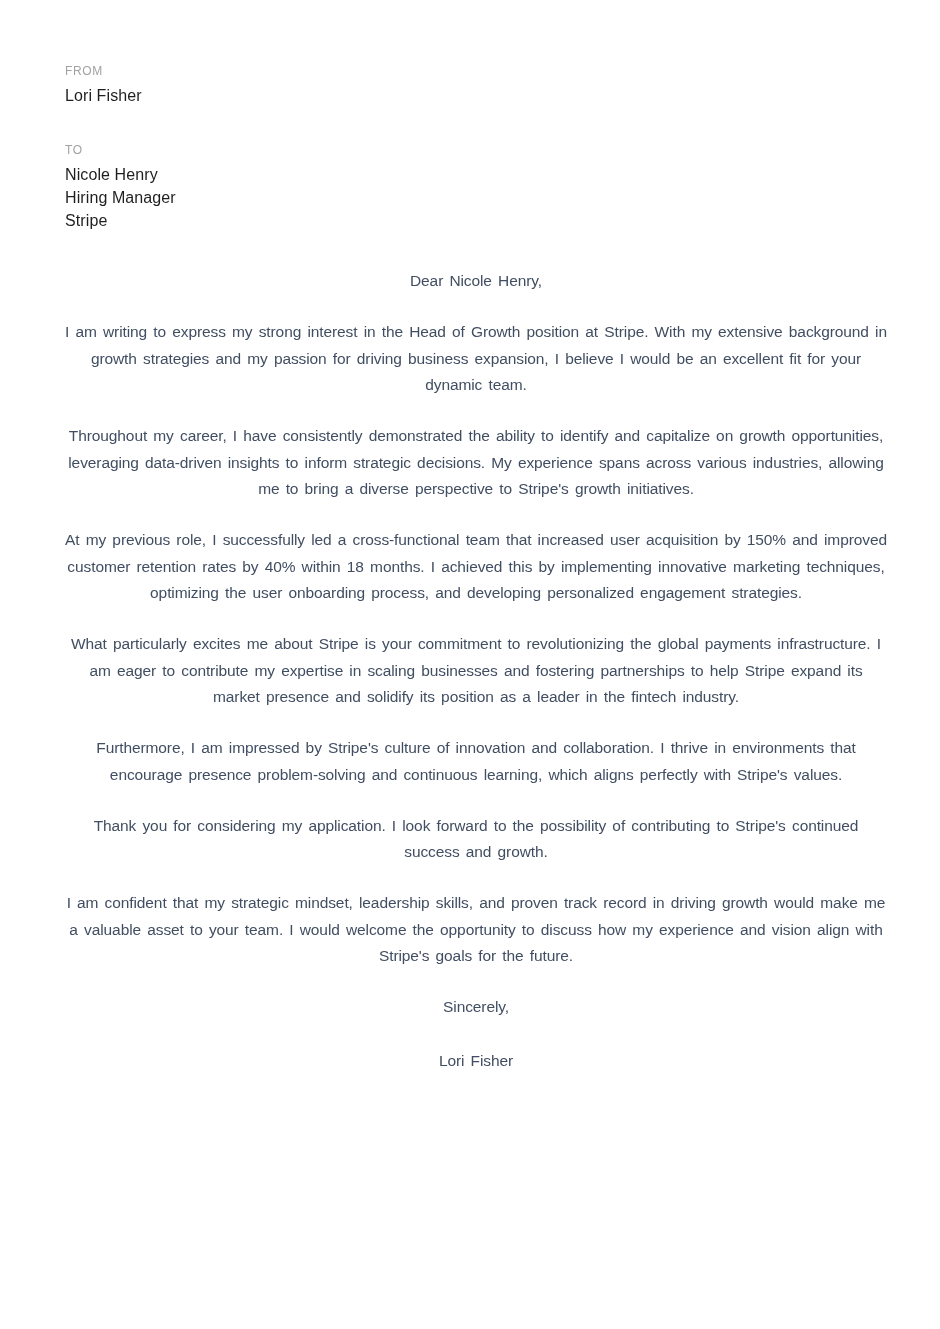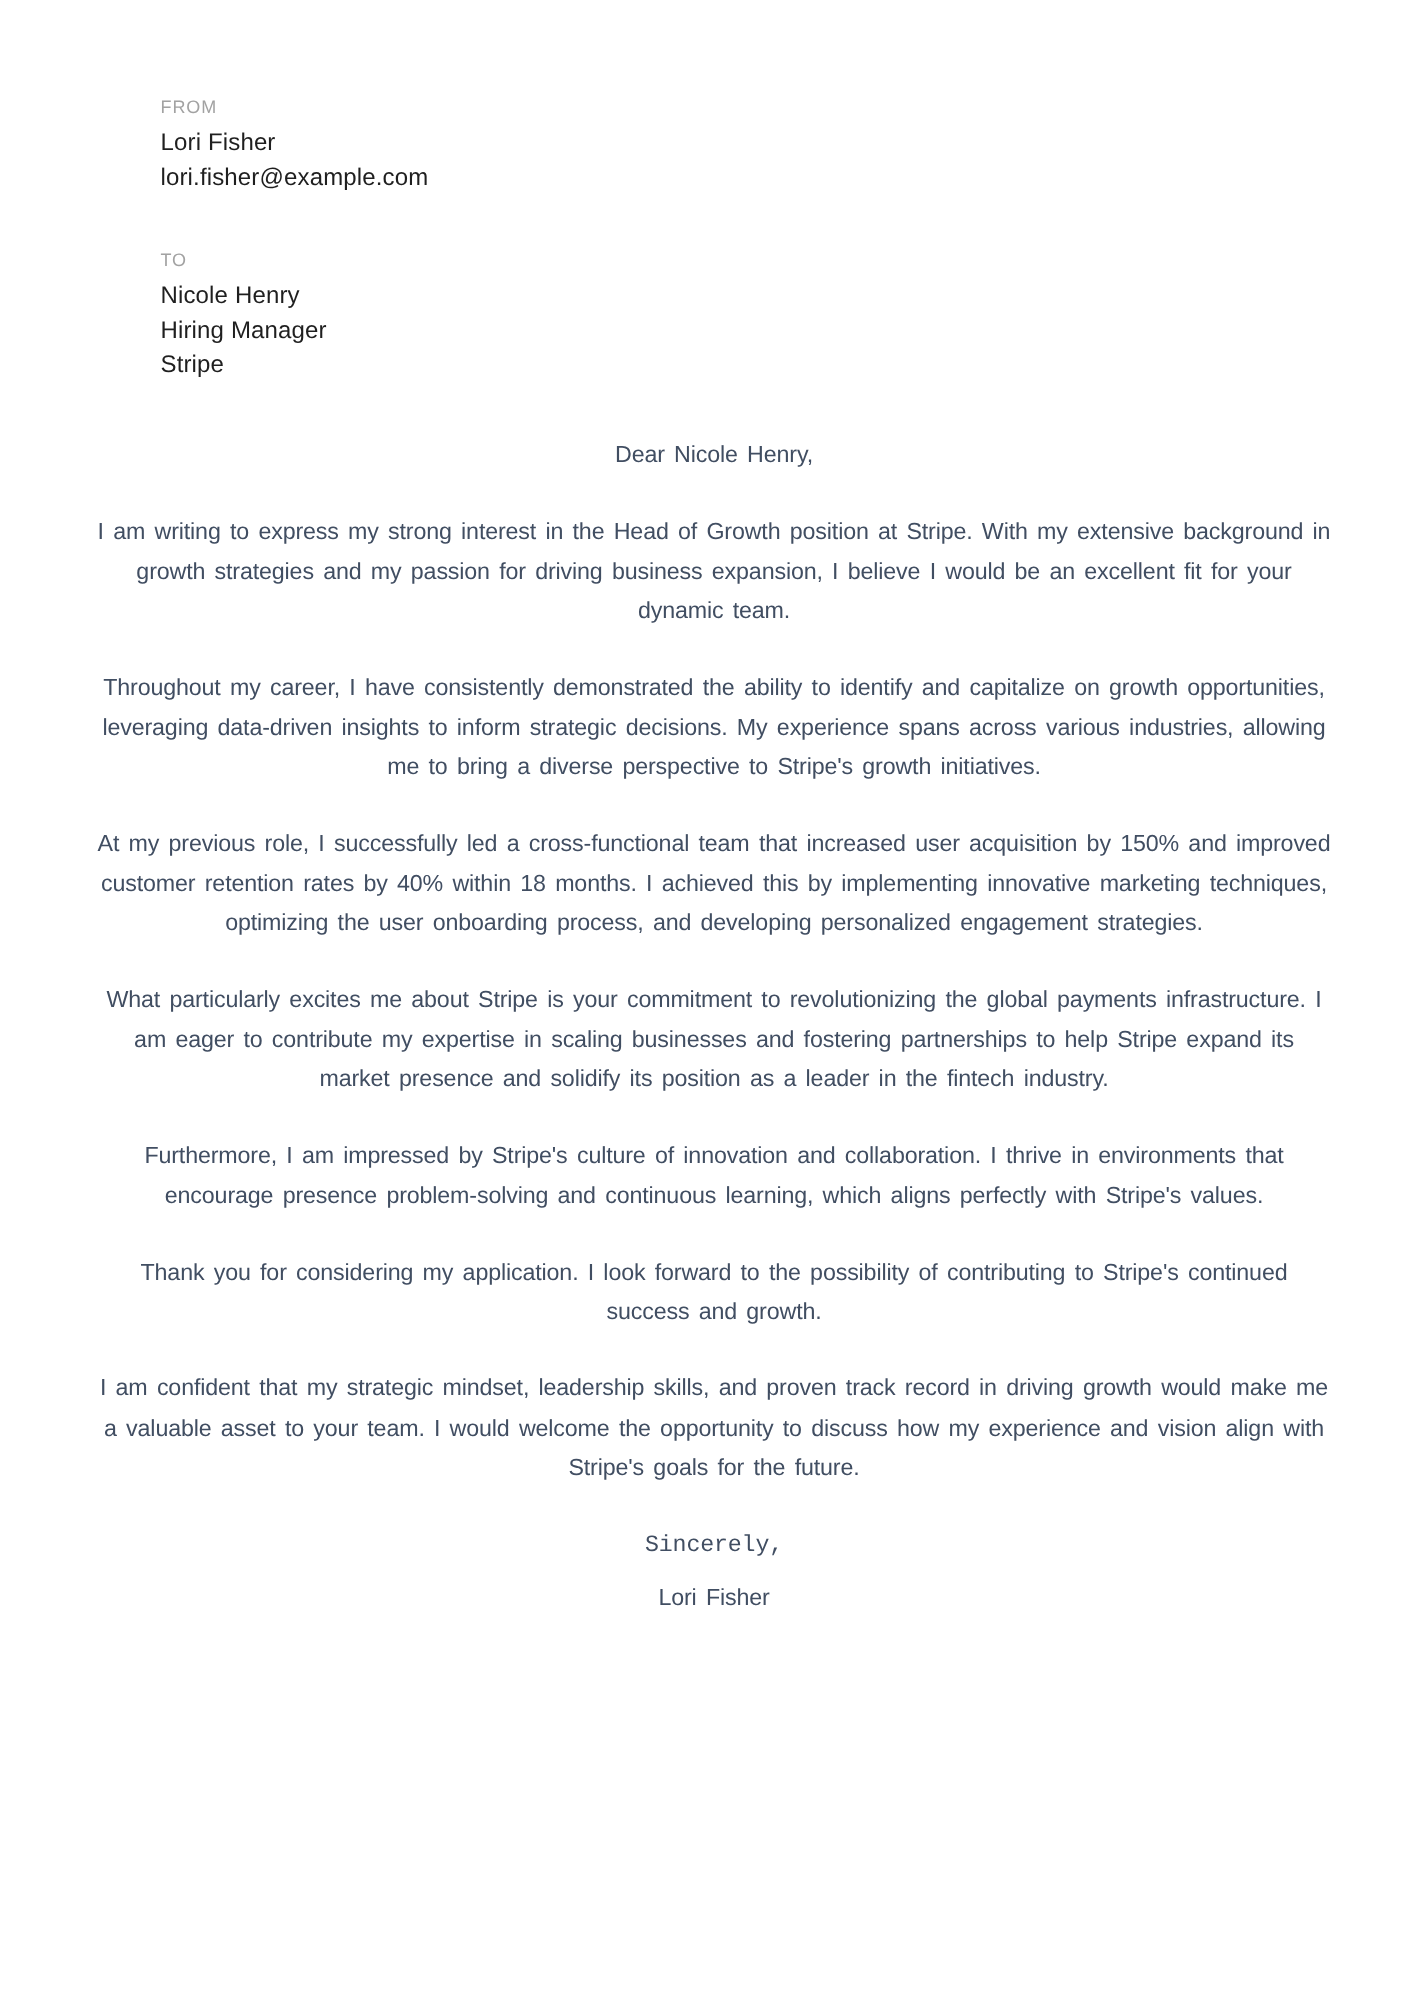--- a/index.html
+++ b/index.html
@@ -22,58 +22,55 @@
   }
   .block-label {
     font-size: 12px;
     letter-spacing: 0.6px;
     color: #a2a2a2;
     text-transform: uppercase;
     margin-bottom: 6px;
   }
   .contact-block {
     margin-bottom: 36px;
-    margin-left: 42px;
   }
   .contact-block .line {
     font-size: 16px;
     line-height: 23px;
     color: #1f1f1f;
     letter-spacing: 0.1px;
   }
   .letter-body {
     margin-top: 22px;
     color: #414e62;
     font-size: 15.5px;
     line-height: 26.5px;
     word-spacing: 2px;
     letter-spacing: -0.1px;
   }
   .letter-body p {
     margin: 0 0 24.5px 0;
     text-align: center;
   }
   .letter-body p.closing {
-    margin-bottom: 9px;
-    font-family: Liberation Mono, monospace;
+    margin-bottom: 27px;
   }
   .letter-body p.signature {
     margin-bottom: 0;
   }
 </style>
 </head>
 <body>
 
 <div class="page">
   <div class="content">
 
     <div class="contact-block">
       <div class="block-label">FROM</div>
       <div class="line">Lori Fisher</div>
-      <div class="line">lori.fisher@example.com</div>
     </div>
 
     <div class="contact-block">
       <div class="block-label">TO</div>
       <div class="line">Nicole Henry</div>
       <div class="line">Hiring Manager</div>
       <div class="line">Stripe</div>
     </div>
 
     <div class="letter-body">

